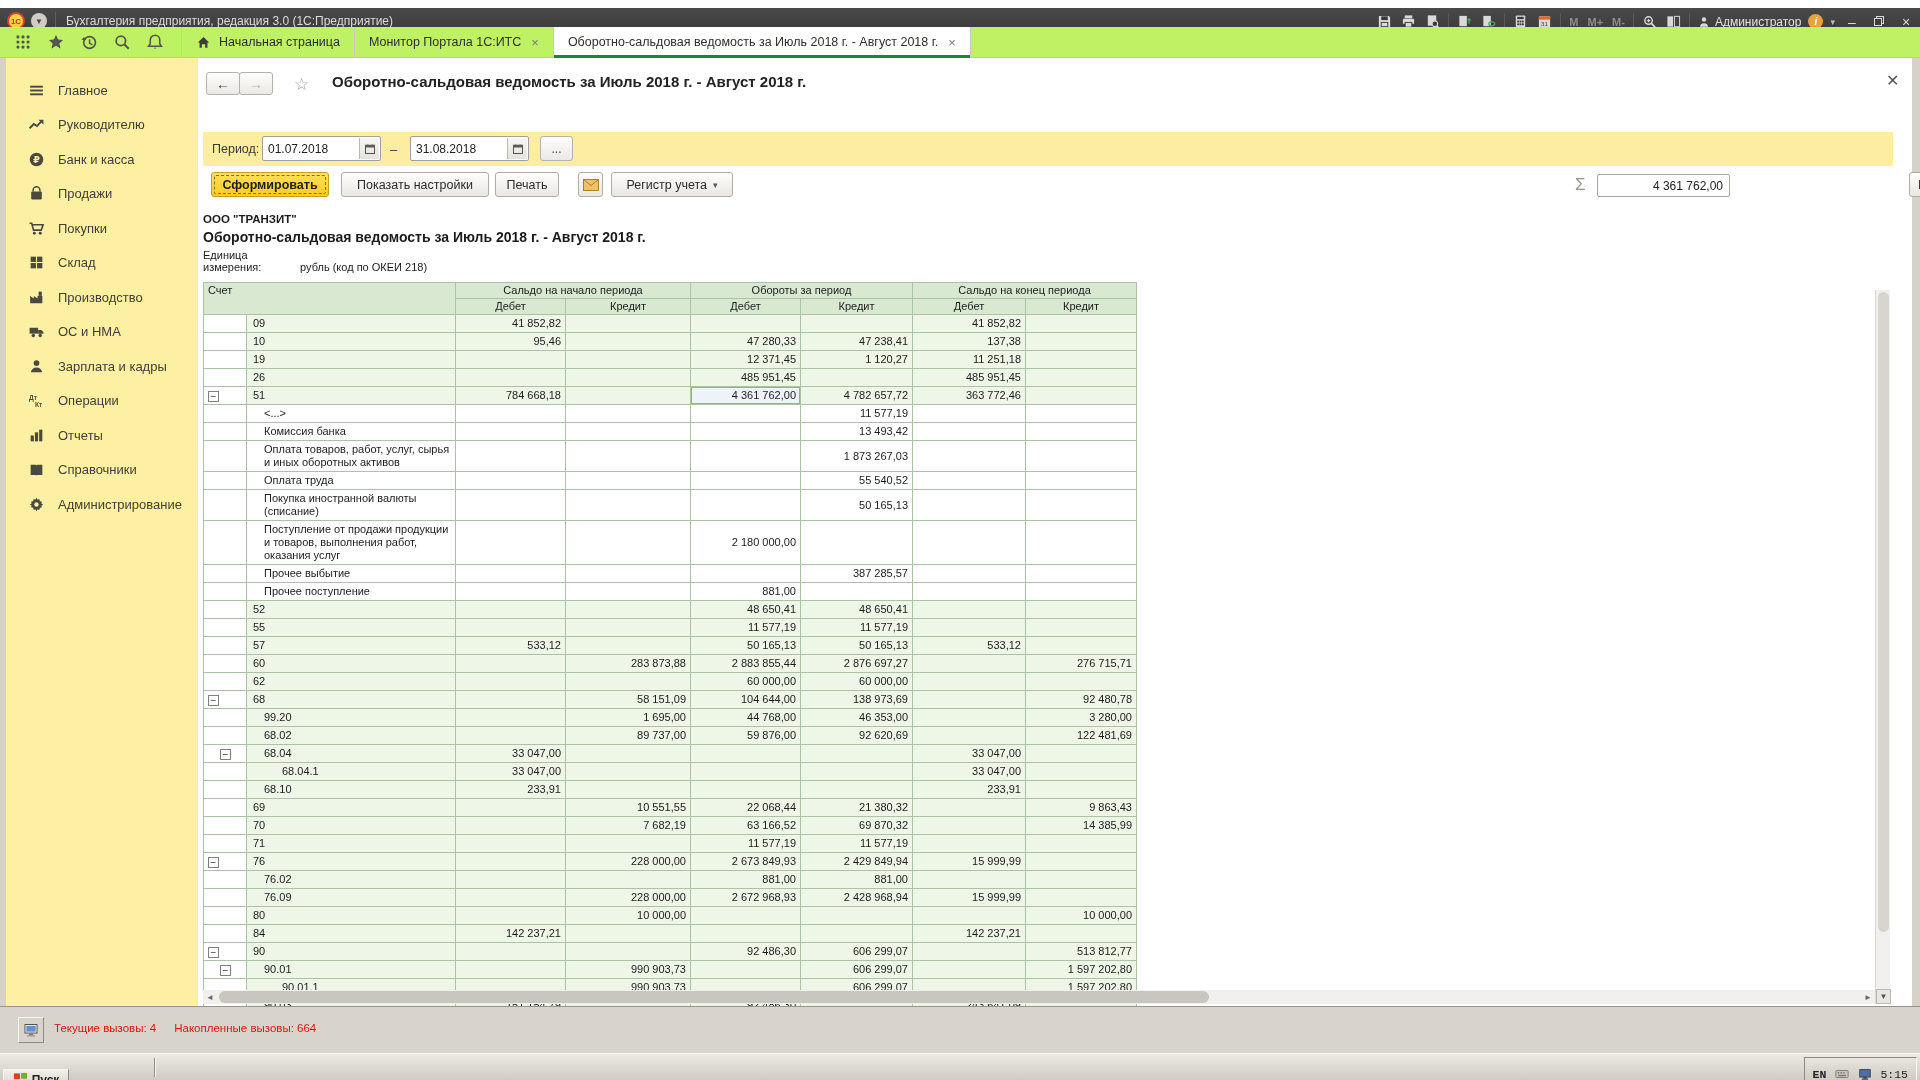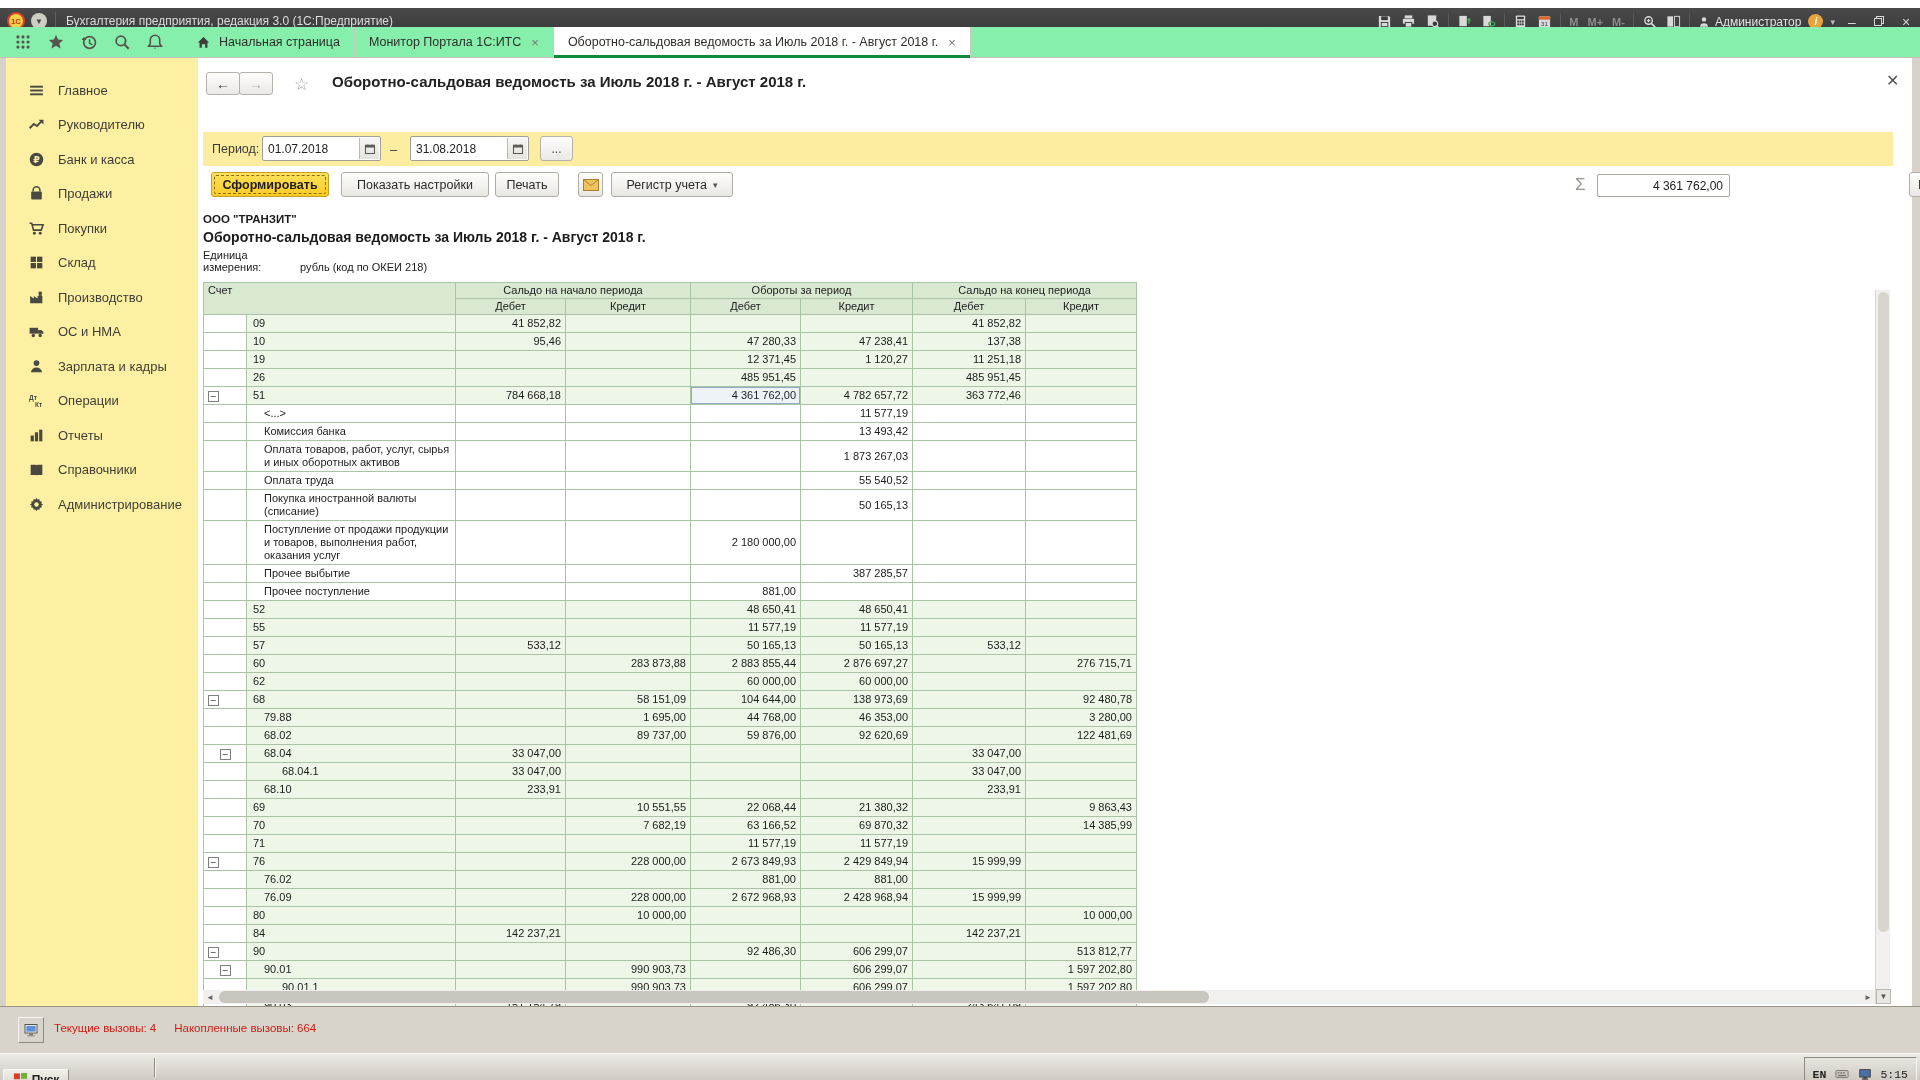--- a/index.html
+++ b/index.html
@@ -20,21 +20,21 @@
   .tb-ic { width:17px; height:17px; display:flex; align-items:center; justify-content:center; }
   .tb-group-sep { width:1px; height:17px; background:#5a5a5a; }
   .tb-mem { color:#8d8d8d; font-size:11px; font-weight:bold; padding:0 1px; }
   .tb-user { display:flex; align-items:flex-start; gap:4px; color:#e2e2e2; }
   .info-circle { width:15px; height:15px; border-radius:50%; background:#e8a33d; color:#fff;
     font-size:10px; font-weight:bold; font-style:italic; display:flex; align-items:center; justify-content:center; }
   .tb-caret { color:#bdbdbd; font-size:9px; }
   .win-btn { color:#d8d8d8; font-size:14px; width:20px; text-align:center; }
 
   
-  .tabbar { position:absolute; left:0; top:27px; width:100%; height:31px; background:#86efac;
+  .tabbar { position:absolute; left:0; top:27px; width:100%; height:31px; background:#bef264;
     border-bottom:1px solid #c6c2bb; display:flex; }
   .quickicons { display:flex; align-items:center; gap:15px; padding:0 17px 0 14px; }
   .qi { width:18px; height:18px; display:flex; align-items:center; justify-content:center; color:#55544e; font-size:15px; }
   .qi-sep { width:1px; height:30px; background:#cdc9c2; }
   .tab { display:flex; align-items:center; padding:0 14px; font-size:12.5px; color:#2e2e2a;
     border-right:1px solid #cdc9c2; position:relative; white-space:nowrap; }
   .tab .hm { margin-right:8px; display:flex; }
   .tab.active { background:#fff; }
   .tab.active::after { content:""; position:absolute; left:0; right:0; bottom:-1px; height:3px; background:#0f8a3d; }
   .tab-close { margin-left:10px; color:#7a7a74; font-size:13px; }
@@ -724,21 +724,21 @@
               <td class="acc lvl0">68</td>
               <td class="num"></td>
               <td class="num">58 151,09</td>
               <td class="num">104 644,00</td>
               <td class="num">138 973,69</td>
               <td class="num"></td>
               <td class="num">92 480,78</td>
             </tr>
             <tr class="account">
               <td class="gutter"></td>
-              <td class="acc lvl1">79.88</td>
+              <td class="acc lvl1">99.20</td>
               <td class="num"></td>
               <td class="num">1 695,00</td>
               <td class="num">44 768,00</td>
               <td class="num">46 353,00</td>
               <td class="num"></td>
               <td class="num">3 280,00</td>
             </tr>
             <tr class="account">
               <td class="gutter"></td>
               <td class="acc lvl1">68.02</td>

